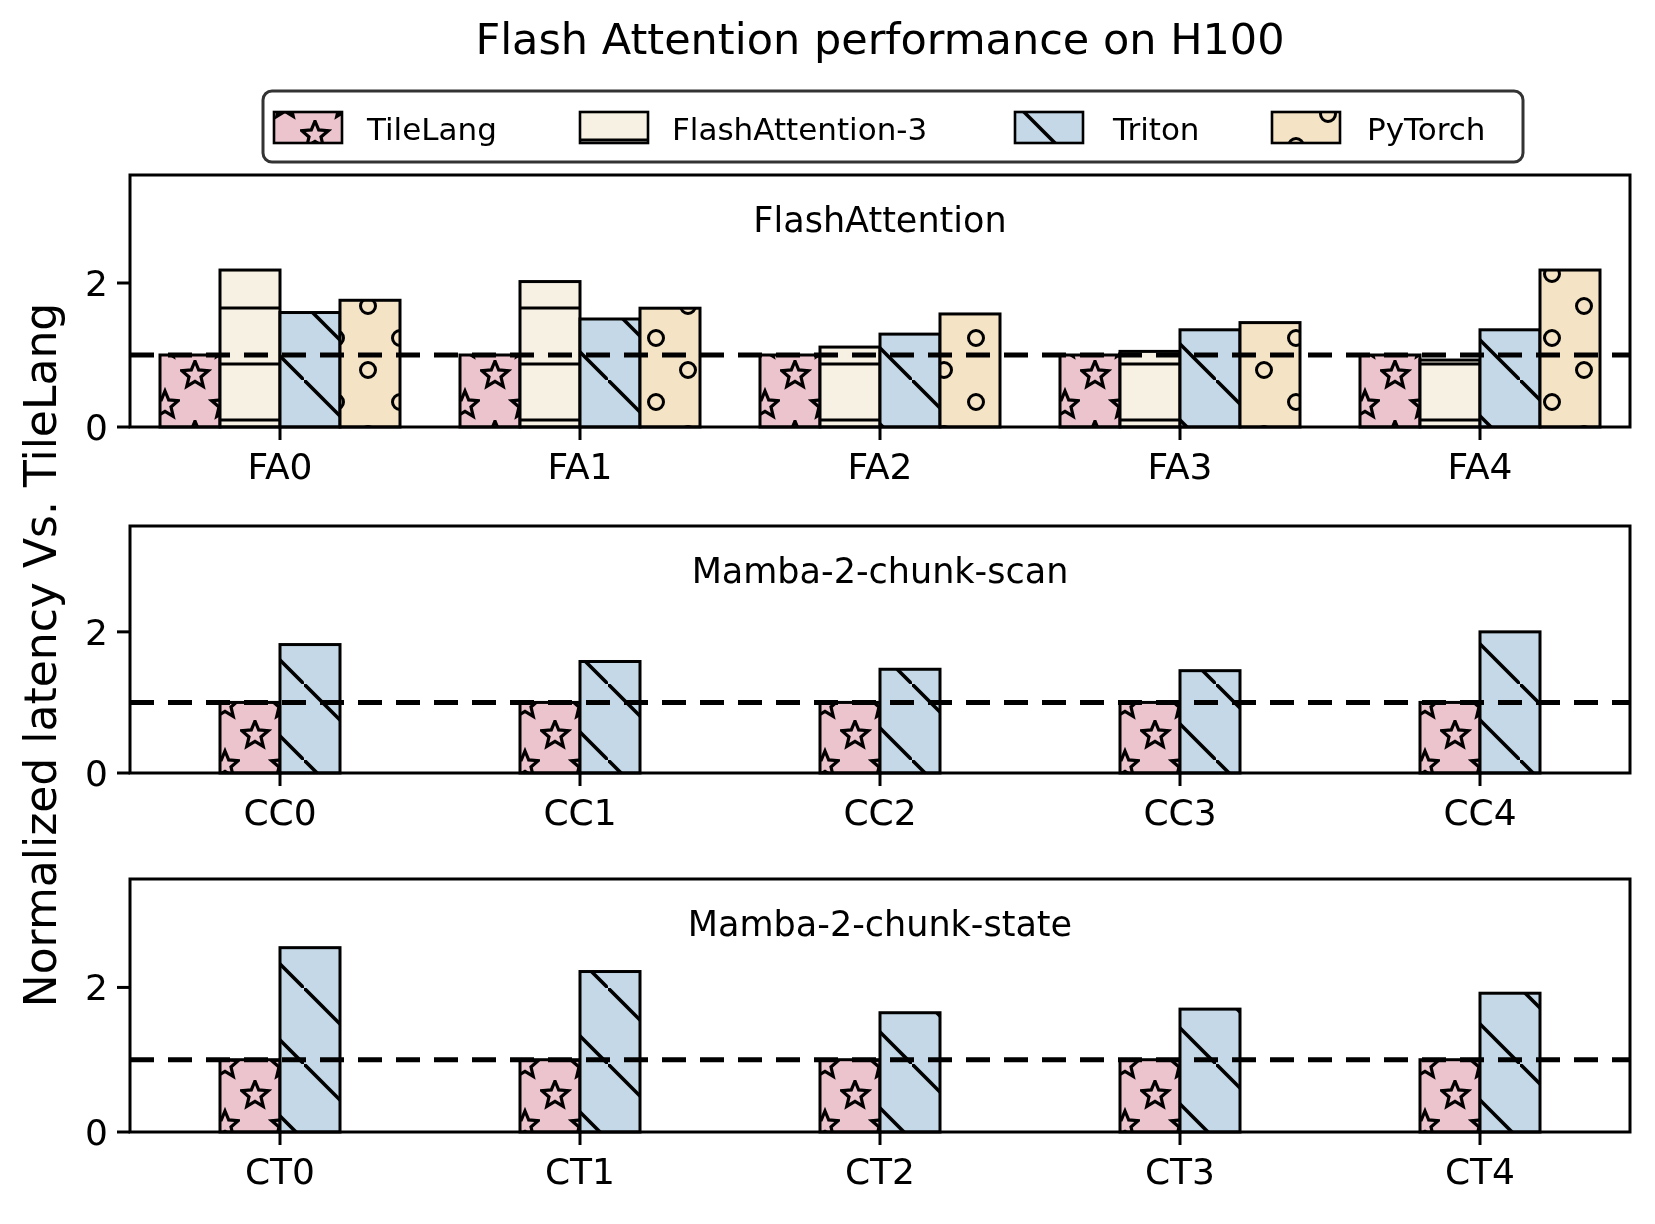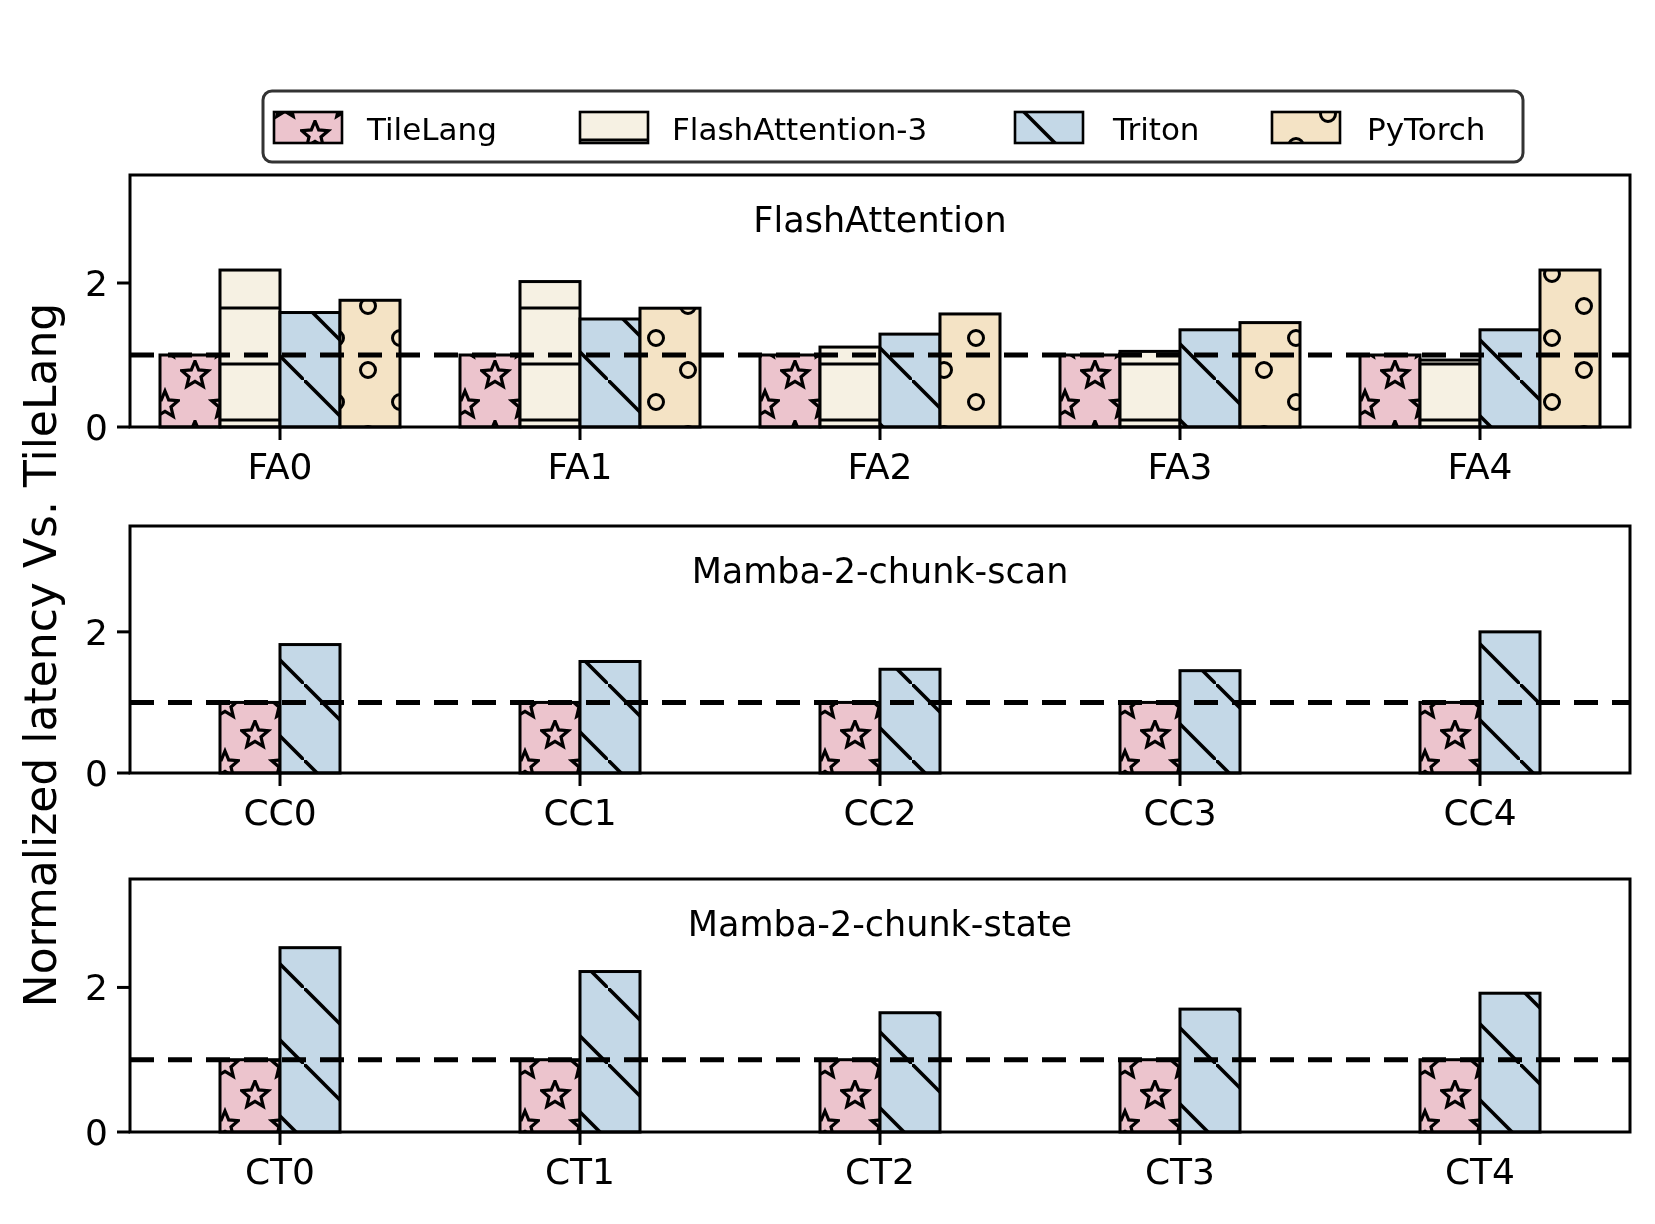--- a/index.html
+++ b/index.html
@@ -23,20 +23,21 @@
     transform:translate(-50%,-50%) rotate(-90deg);
     font-size:44px;color:#000;
     white-space:nowrap;
   }
   .chart-layer{position:absolute;top:0;left:0;}
 </style>
 </head>
 <body>
 
 <div class="figure">
+  <div class="chart-title">Flash Attention performance on H100</div>
   <div class="y-label">Normalized latency Vs. TileLang</div>
   <div id="chart-root">
       <svg width="1655" height="1224" viewBox="0 0 1655 1224" class="chart-layer">
         <defs>
           <pattern id="hatch-star" width="60" height="60" patternUnits="userSpaceOnUse">
             <path d="M15.00,1.00L18.70,9.90L28.31,10.67L20.99,16.95L23.23,26.33L15.00,21.30L6.77,26.33L9.01,16.95L1.69,10.67L11.30,9.90Z M45.00,31.00L48.70,39.90L58.31,40.67L50.99,46.95L53.23,56.33L45.00,51.30L36.77,56.33L39.01,46.95L31.69,40.67L41.30,39.90Z" fill="none" stroke="#000" stroke-width="3.2" stroke-linejoin="miter"></path>
           </pattern>
           <pattern id="hatch-hline" width="20" height="56" patternUnits="userSpaceOnUse">
             <line x1="0" y1="28" x2="20" y2="28" stroke="#000" stroke-width="3"></line>
           </pattern>

